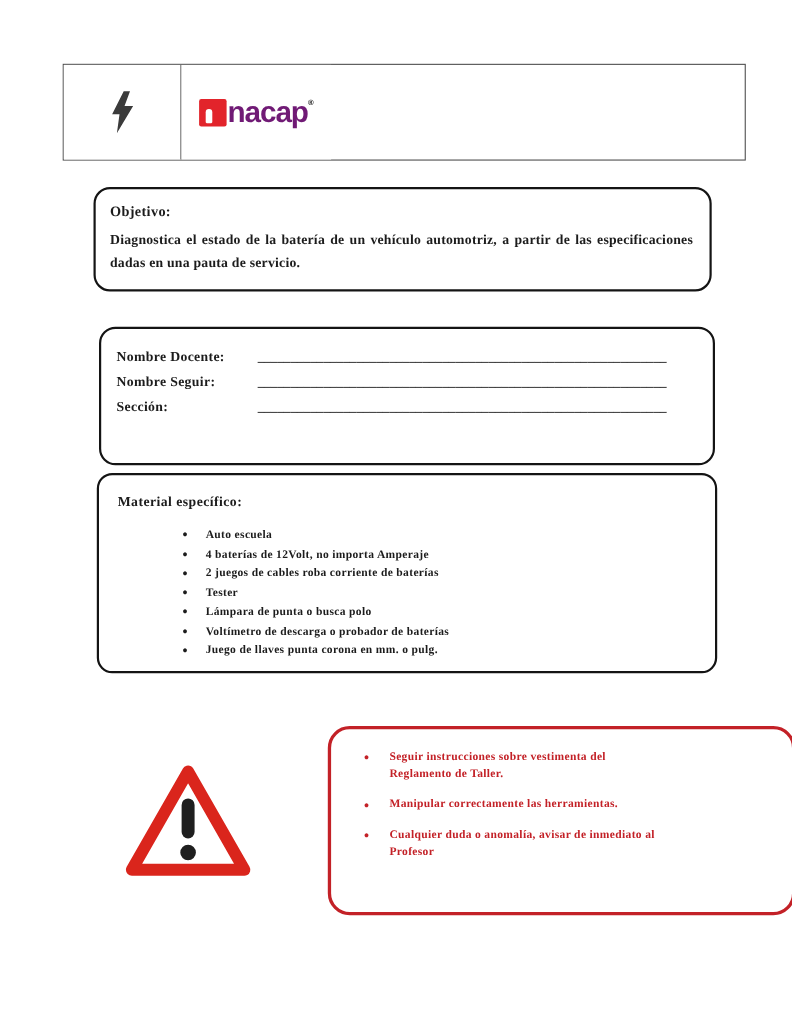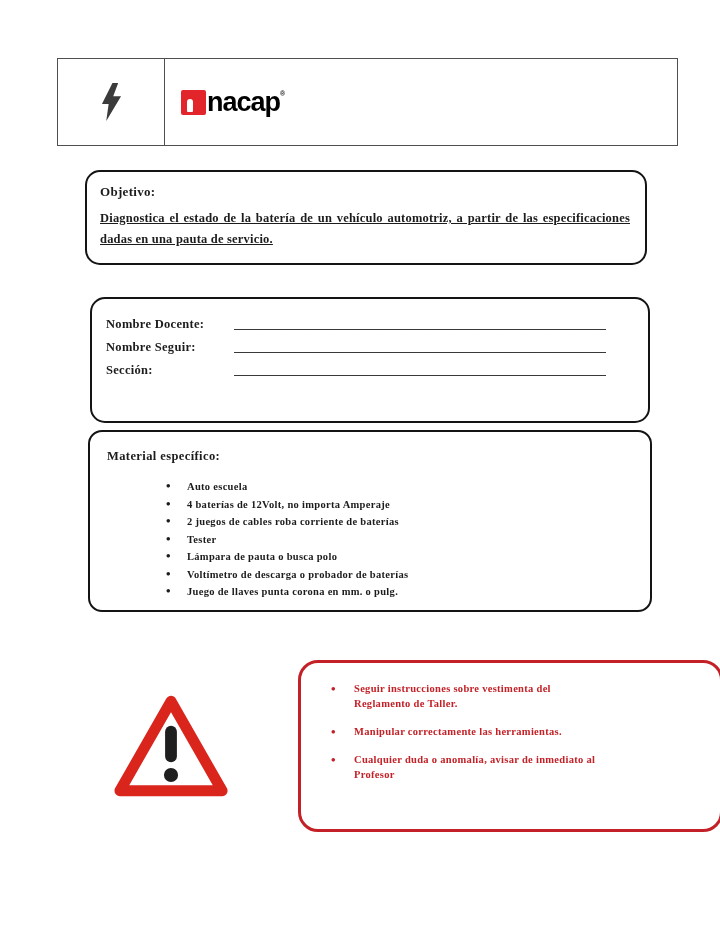--- a/index.html
+++ b/index.html
@@ -21,31 +21,31 @@
   .hdr-row2 { flex:1; display:flex; align-items:center; justify-content:center;
               font-size:11.5px; letter-spacing:0.3px; }
   .hdr-c3 { width:136px; background:#fff; display:flex; align-items:center; justify-content:center; }
 
   .logo { display:flex; align-items:flex-end; }
   .logo-sq { width:25px; height:25px; background:#e2242b; border-radius:2px;
              position:relative; display:inline-block; }
   .logo-i  { position:absolute; left:6px; bottom:3px; width:6px; height:13px;
              background:#fff; border-radius:3px 3px 1px 1px; }
   .logo-txt { font-family:"Liberation Sans",sans-serif; font-weight:bold; font-size:27px;
-              line-height:25px; letter-spacing:-1px; color:#000000; margin-left:1px; }
+              line-height:25px; letter-spacing:-1px; color:#701a75; margin-left:1px; }
   .logo-r { font-family:"Liberation Sans",sans-serif; font-size:7px; line-height:7px;
             align-self:flex-start; color:#141414; }
 
   
   .box { position:absolute; background:#fff; border:2.5px solid #141414; box-sizing:border-box; }
 
   .obj-box { left:85px; top:170px; width:562px; height:95px; border-radius:15px;
              padding:12px 15px 0 13px; }
   .obj-label { font-size:13px; letter-spacing:0.3px; margin-bottom:8px; }
-  .obj-text  { font-size:12.5px; letter-spacing:0.2px; line-height:21px; text-align:justify;text-decoration:underline; }
+  .obj-text  { font-size:12.5px; letter-spacing:0.2px; line-height:21px; text-align:justify; }
 
   .names-box { left:90px; top:297px; width:560px; height:126px; border-radius:15px;
                padding:18px 12px 0 14px; }
   .field-row  { display:flex; height:23px; align-items:baseline; }
   .field-label { width:128px; font-size:12.5px; letter-spacing:0.3px; flex:none; }
   .field-line  { width:372px; overflow:hidden; white-space:nowrap; font-size:12px; letter-spacing:0; }
 
   .material-box { left:88px; top:430px; width:564px; height:182px; border-radius:14px;
                   padding:17px 10px 0 17px; }
   .material-label { font-size:12.5px; letter-spacing:0.4px; margin-bottom:8px; }
@@ -106,21 +106,21 @@
     </div>
   </div>
 
   <div class="box material-box">
     <div class="material-label">Material específico:</div>
     <ul class="material-list">
       <li>Auto escuela</li>
       <li>4 baterías de 12Volt, no importa Amperaje</li>
       <li>2 juegos de cables roba corriente de baterías</li>
       <li>Tester</li>
-      <li>Lámpara de pauta o busca polo</li>
+      <li>Lámpara de punta o busca polo</li>
       <li>Voltímetro de descarga o probador de baterías</li>
       <li>Juego de llaves punta corona en mm. o pulg.</li>
     </ul>
   </div>
 
   <svg class="warning-triangle" width="118" height="106" viewBox="0 0 120 107">
     <path d="M60 8 L112 99 L8 99 Z" fill="#ffffff" stroke="#da251c" stroke-width="11" stroke-linejoin="round"></path>
     <rect x="54" y="33" width="12" height="37" rx="6" fill="#1f1f1f"></rect>
     <circle cx="60" cy="83" r="7.2" fill="#1f1f1f"></circle>
   </svg>

